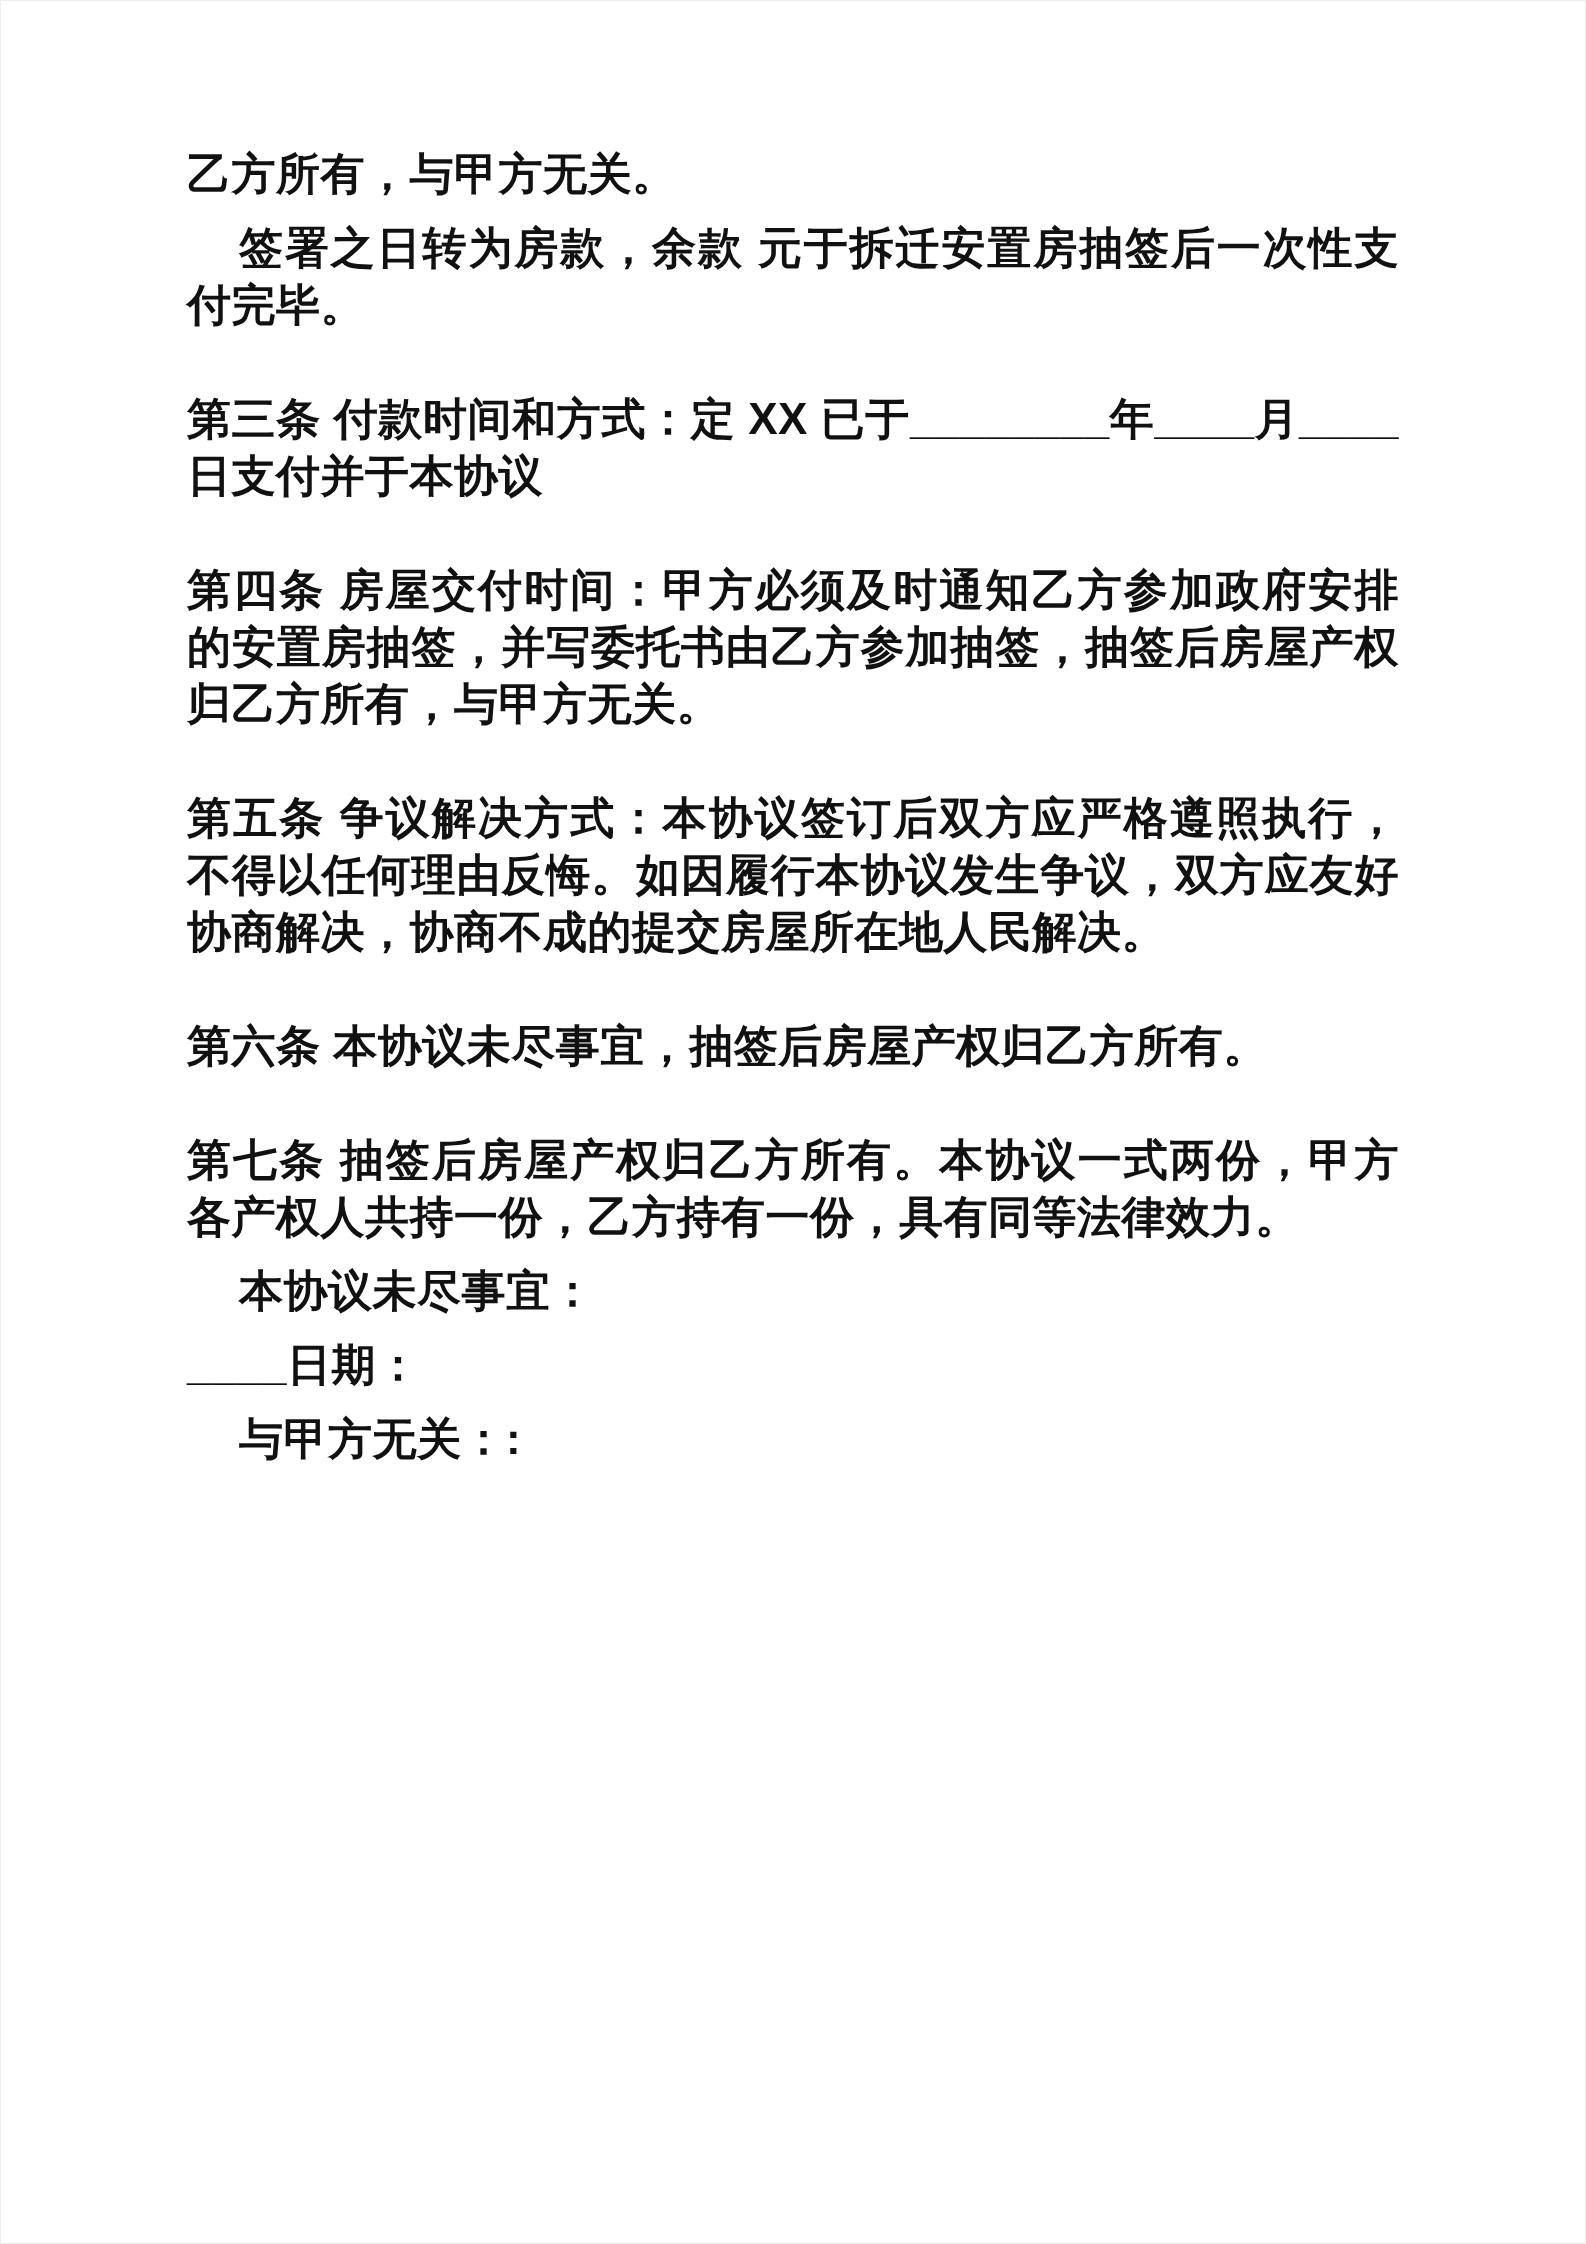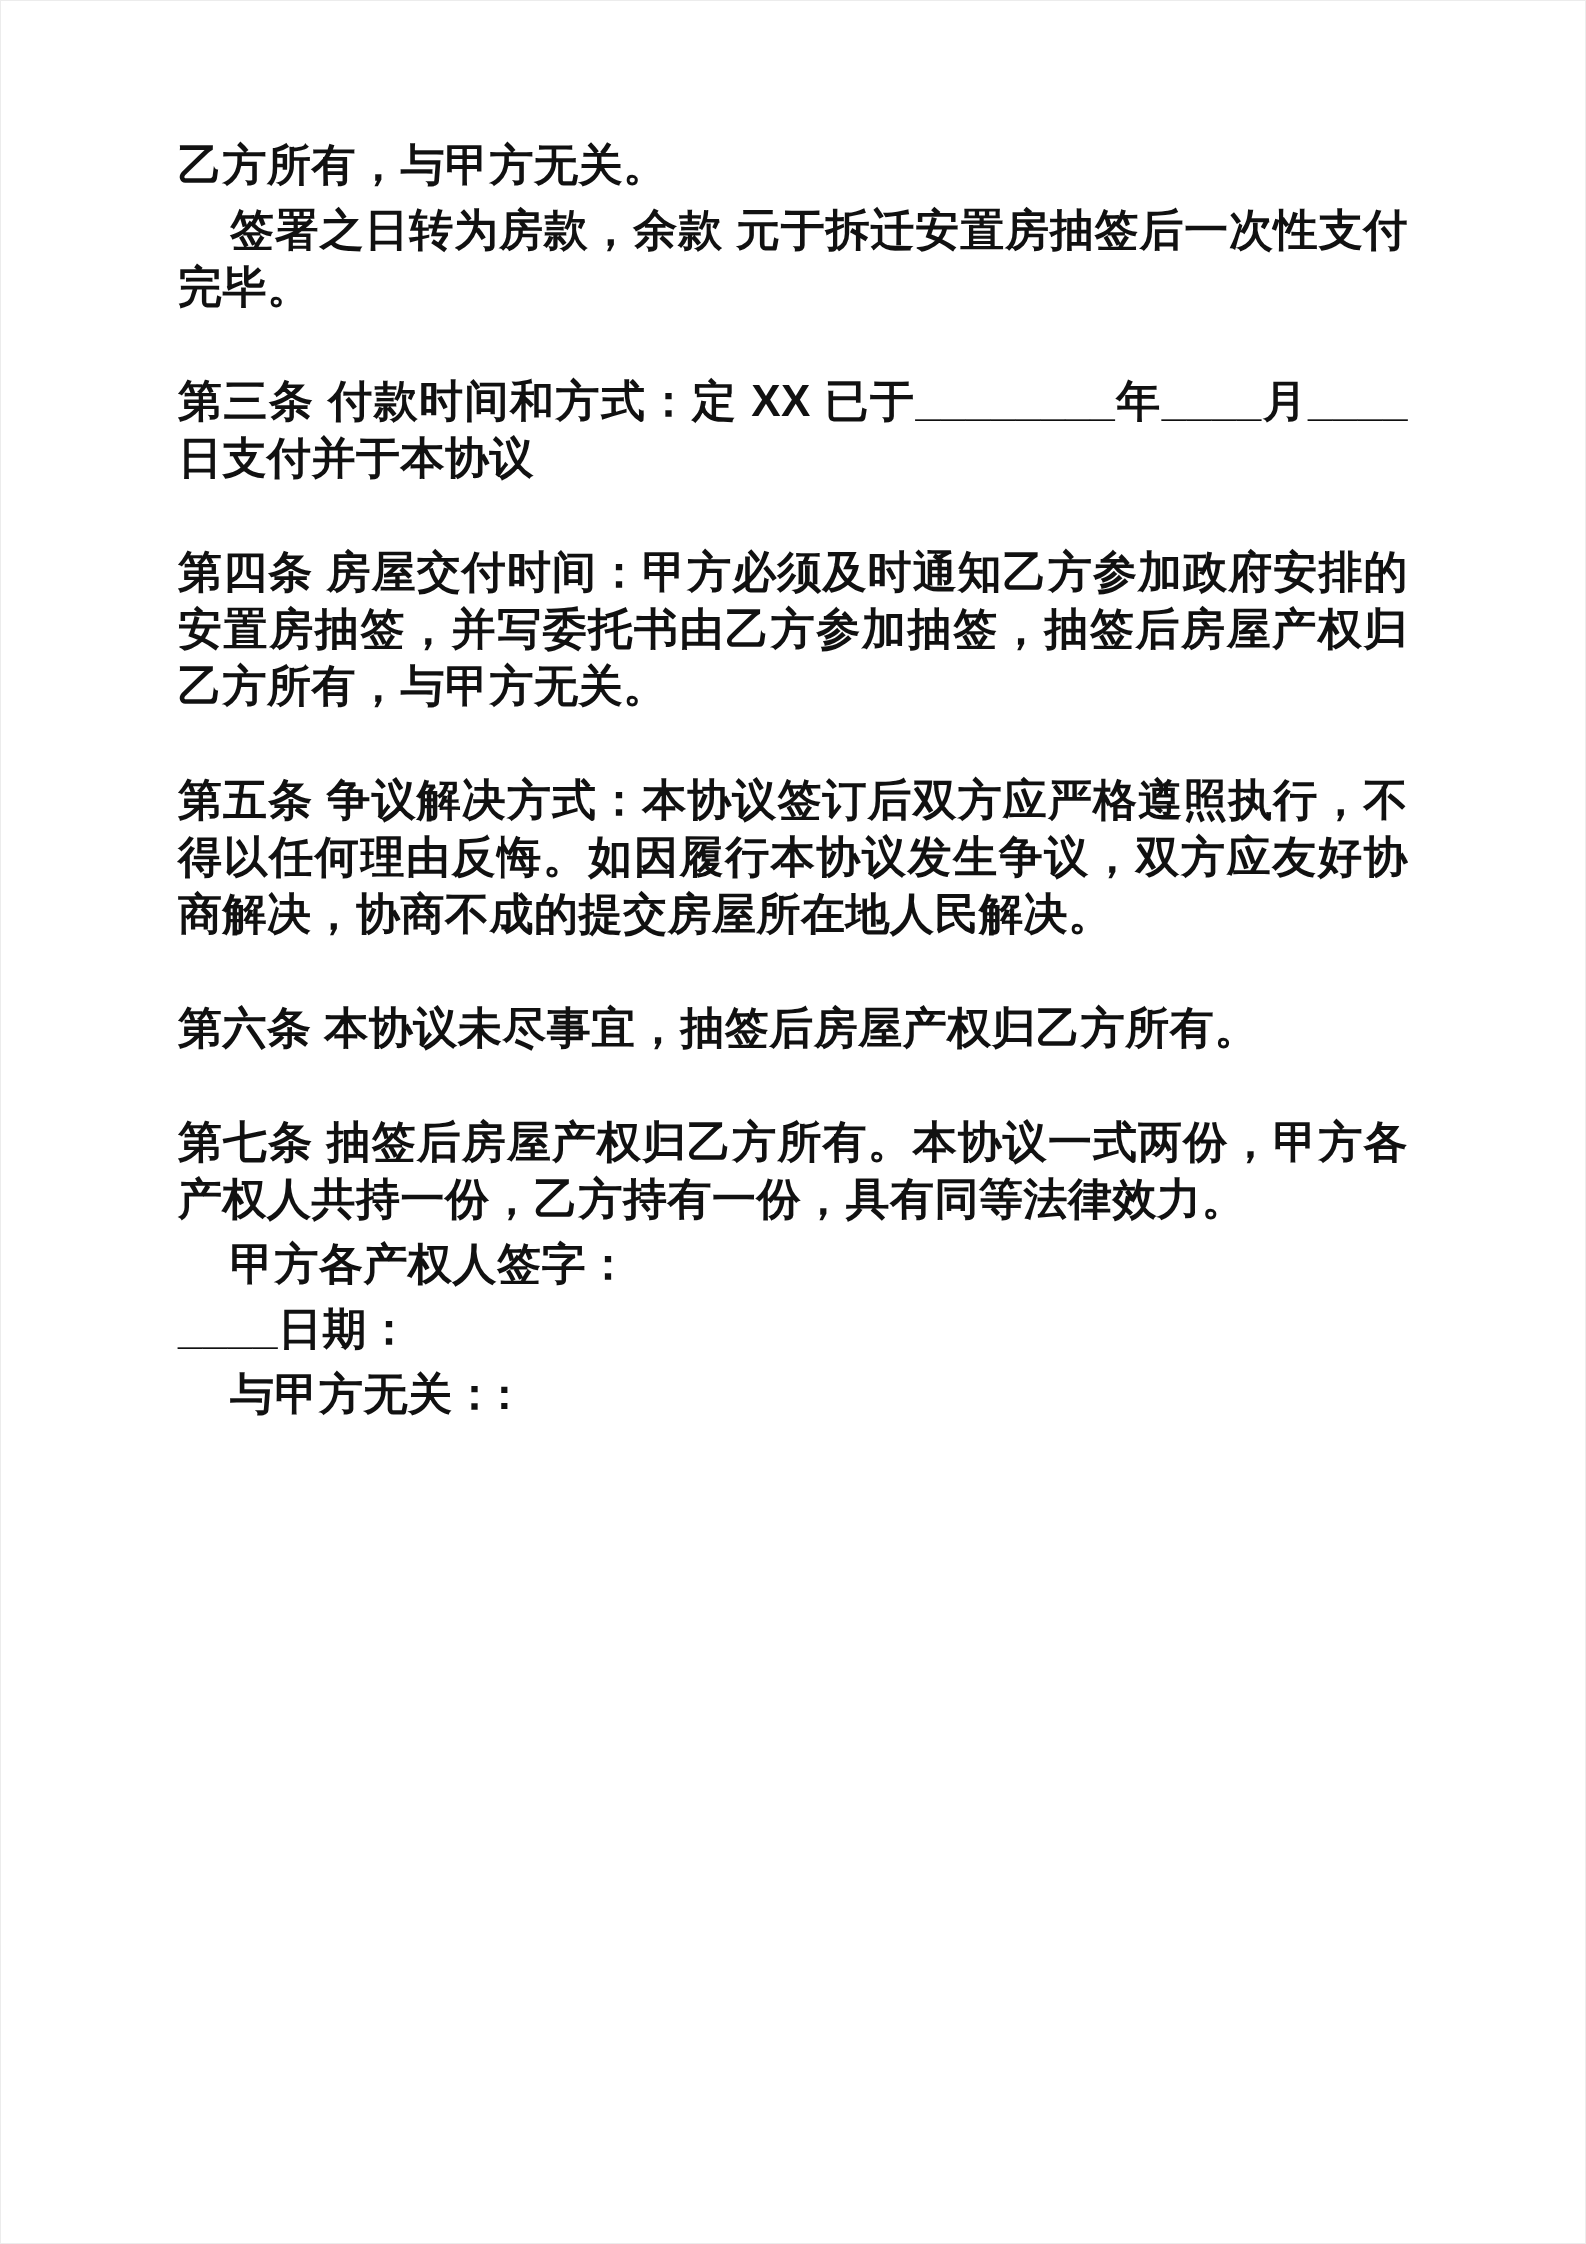--- a/index.html
+++ b/index.html
@@ -21,21 +21,21 @@
     box-sizing: border-box;
     padding: 128px 170px 0 170px;
     color: #111111;
     font-size: 44px;
     font-weight: 700;
     line-height: 57px;
     text-align: justify;
     letter-spacing: 0.5px;
   }
   .para {
-    margin: 8px;
+    margin: 17px;
     word-break: break-all;
   }
   .para.space-before {
     margin-top: 57px;
   }
   .para.indent {
     text-indent: 52px;
   }
 </style>
 </head>
@@ -43,17 +43,17 @@
 
 <div class="page">
   <div class="doc-body" id="doc-body">
       <p class="para">乙方所有，与甲方无关。</p>
       <p class="para indent">签署之日转为房款，余款 元于拆迁安置房抽签后一次性支付完毕。</p>
       <p class="para space-before">第三条  付款时间和方式：定 XX 已于________年____月____日支付并于本协议</p>
       <p class="para space-before">第四条  房屋交付时间：甲方必须及时通知乙方参加政府安排的安置房抽签，并写委托书由乙方参加抽签，抽签后房屋产权归乙方所有，与甲方无关。</p>
       <p class="para space-before">第五条  争议解决方式：本协议签订后双方应严格遵照执行，不得以任何理由反悔。如因履行本协议发生争议，双方应友好协商解决，协商不成的提交房屋所在地人民解决。</p>
       <p class="para space-before">第六条  本协议未尽事宜，抽签后房屋产权归乙方所有。</p>
       <p class="para space-before">第七条  抽签后房屋产权归乙方所有。本协议一式两份，甲方各产权人共持一份，乙方持有一份，具有同等法律效力。</p>
-      <p class="para indent">甲方各产权人签字：</p>
+      <p class="para indent">本协议未尽事宜：</p>
       <p class="para">____日期：</p>
       <p class="para indent">与甲方无关：:</p>
     </div>
 </div>
 
 </body></html>

